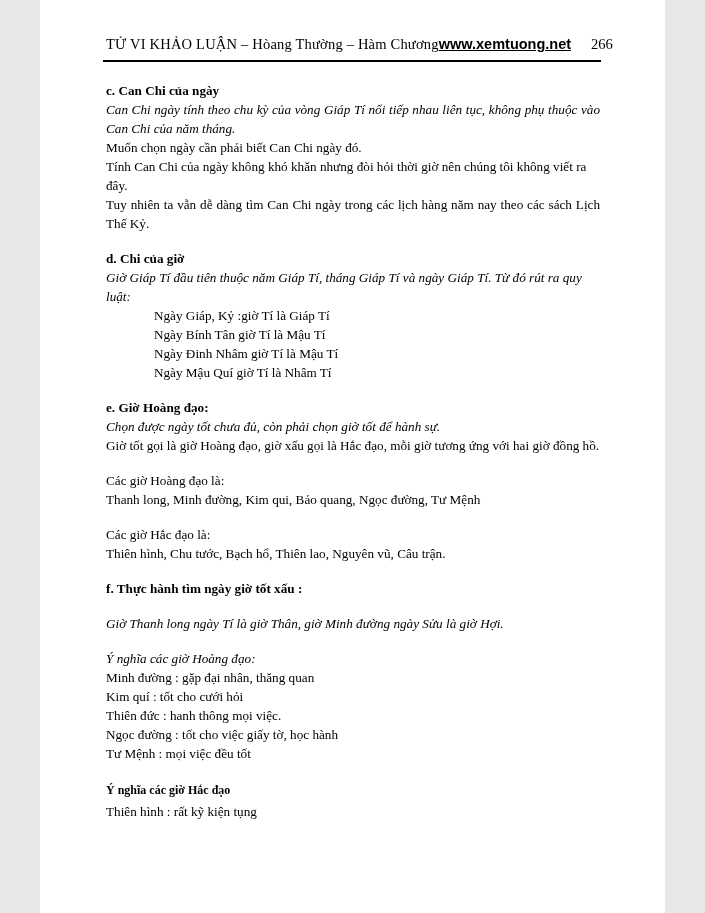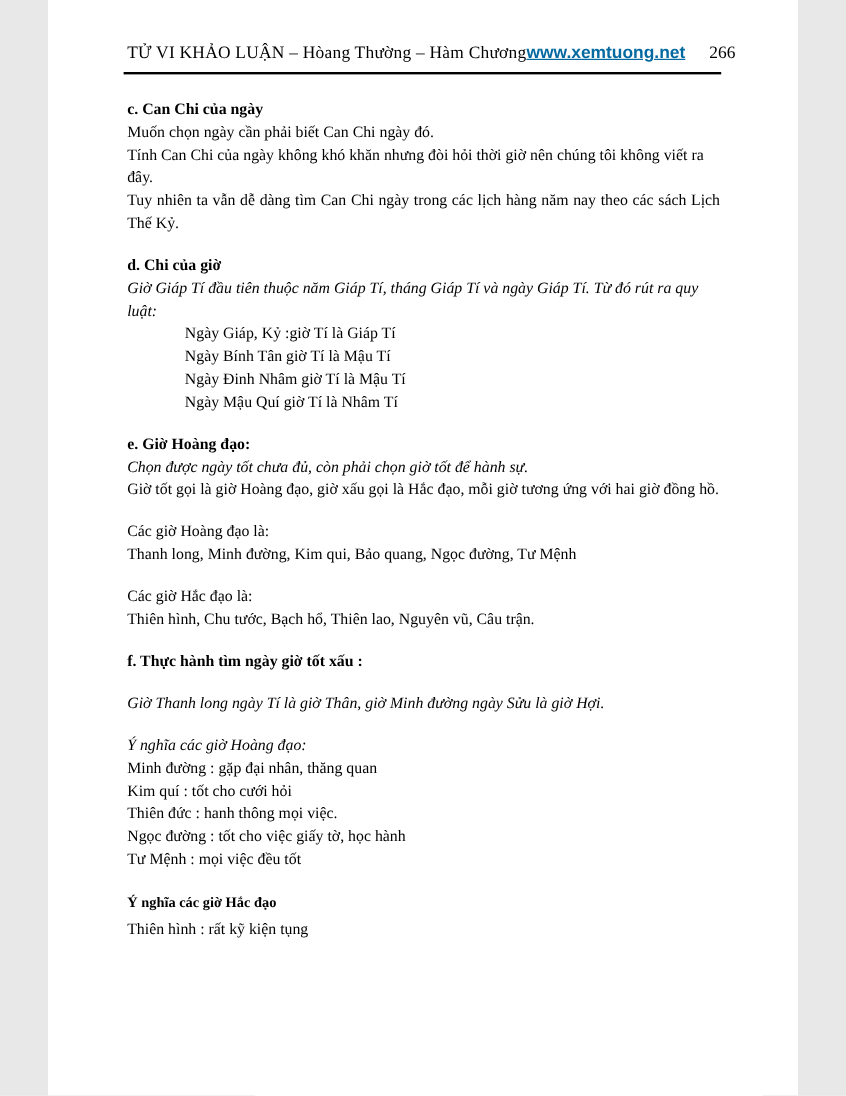--- a/index.html
+++ b/index.html
@@ -59,28 +59,29 @@
   .justify       { text-align: justify; }
   .gap           { margin-bottom: 16px !important; }
 </style>
 </head>
 <body>
 
 <div class="page">
 
   <div class="header">
     <span class="header-title">TỬ VI KHẢO LUẬN – Hòang Thường – Hàm Chương</span>
-    <a class="header-link" style="color: #0369a1;">www.xemtuong.net</a>
+    <a class="header-link" style="color: #000000;">www.xemtuong.net</a>
     <span class="header-page">266</span>
   </div>
 
   <div class="rule"></div>
 
   <div class="content">
       <p class="line style-bold">c. Can Chi của ngày</p>
+      <p class="line style-italic justify">Can Chi ngày tính theo chu kỳ của vòng Giáp Tí nối tiếp nhau liên tục, không phụ thuộc vào Can Chi của năm tháng.</p>
       <p class="line style-normal">Muốn chọn ngày cần phải biết Can Chi ngày đó.</p>
       <p class="line style-normal">Tính Can Chi của ngày không khó khăn nhưng đòi hỏi thời giờ nên chúng tôi không viết ra đây.</p>
       <p class="line style-normal justify gap">Tuy nhiên ta vẫn dễ dàng tìm Can Chi ngày trong các lịch hàng năm nay theo các sách Lịch Thế Kỷ.</p>
       <p class="line style-bold">d. Chi của giờ</p>
       <p class="line style-italic">Giờ Giáp Tí đầu tiên thuộc năm Giáp Tí, tháng Giáp Tí và ngày Giáp Tí. Từ đó rút ra quy luật:</p>
       <p class="line style-indent">Ngày Giáp, Kỷ :giờ Tí là Giáp Tí</p>
       <p class="line style-indent">Ngày Bính Tân giờ Tí là Mậu Tí</p>
       <p class="line style-indent">Ngày Đinh Nhâm giờ Tí là Mậu Tí</p>
       <p class="line style-indent gap">Ngày Mậu Quí giờ Tí là Nhâm Tí</p>
       <p class="line style-bold">e. Giờ Hoàng đạo:</p>

